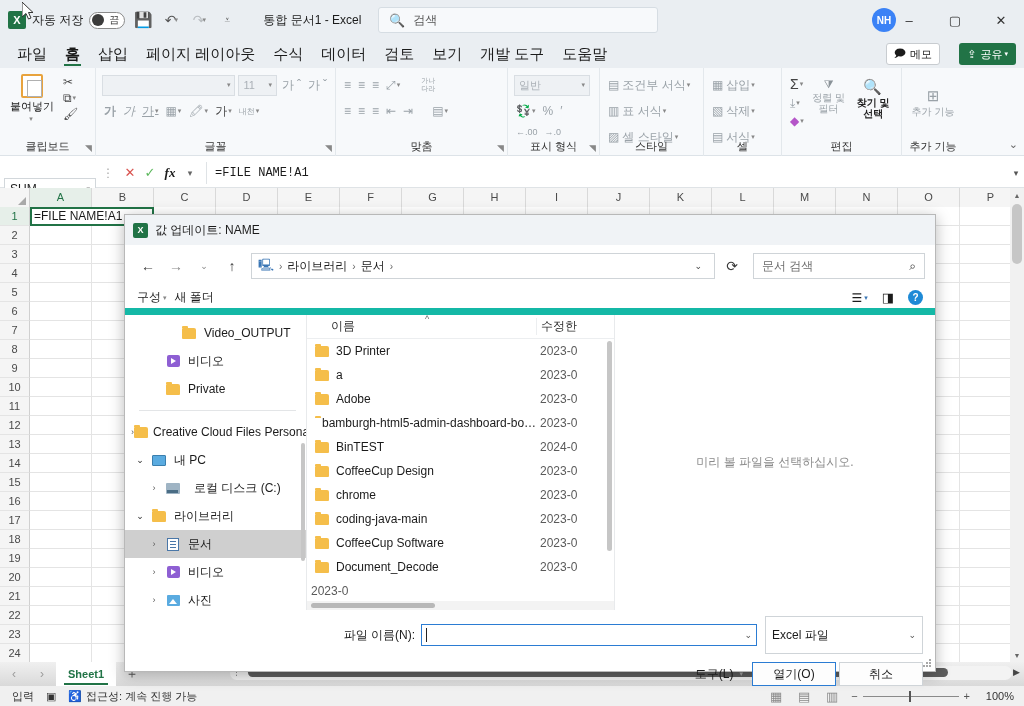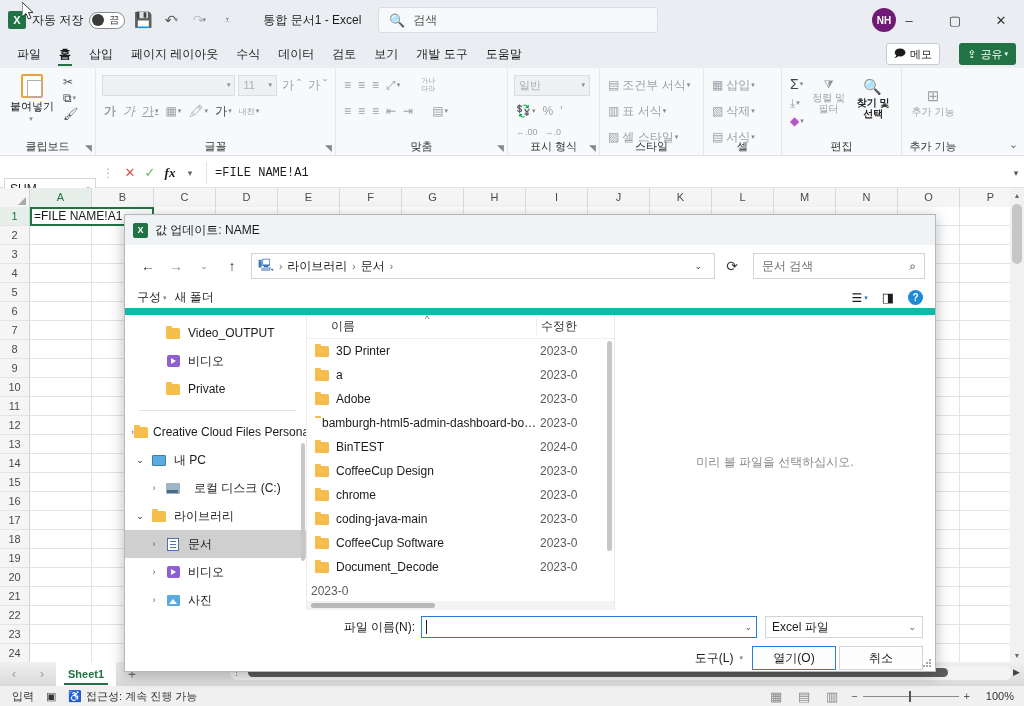--- a/index.html
+++ b/index.html
@@ -58,38 +58,38 @@
   .searchbox {
     position: absolute; left: 378px; top: 7px; width: 280px; height: 26px;
     background: #f7f9fb; border: 1px solid #d6dde3; border-radius: 3px;
     display: flex; align-items: center; padding-left: 10px;
     color: #555; font-size: 12px;
   }
   .search-gl { margin-right: 8px; font-size: 13px; color: #444; }
   .avatar {
     position: absolute; right: 128px; top: 8px;
     width: 24px; height: 24px; border-radius: 50%;
-    background: #701a75; color: #fff; font-size: 10px; font-weight: bold;
+    background: #3b82f6; color: #fff; font-size: 10px; font-weight: bold;
     display: flex; align-items: center; justify-content: center;
   }
   .wbtn {
     position: absolute; top: 0; width: 46px; height: 40px;
     display: flex; align-items: center; justify-content: center;
     font-size: 13px; color: #333;
   }
   .wbtn.min { right: 92px; } .wbtn.max { right: 46px; } .wbtn.close { right: 0; }
 
   
   .tabstrip {
     position: absolute; top: 40px; left: 0; width: 1024px; height: 28px;
     background: #eaeef2; display: flex; align-items: center; padding-left: 8px;
   }
   .tab {
     padding: 0 9px; height: 26px; line-height: 26px;
-    font-size: 12px; color: #1b1b1b; position: relative;
+    font-size: 15px; color: #1b1b1b; position: relative;
   }
   .tab.active { font-weight: bold; }
   .tab.active::after {
     content:''; position: absolute; left: 8px; right: 8px; bottom: 1px;
     height: 2px; background: #217346;
   }
   .memo-btn {
     position: absolute; right: 84px; top: 3px; height: 22px;
     border: 1px solid #c8ccd0; background: #fff; border-radius: 3px;
     display: flex; align-items: center; padding: 0 7px; font-size: 11px; gap: 4px;
@@ -435,21 +435,21 @@
   .dlg-footer { position: relative; height: 60px; }
   .fn-row { display: flex; align-items: center; padding: 6px 12px 0 0; }
   .fn-label { width: 296px; text-align: right; font-size: 12px; padding-right: 6px; }
   .fn-input {
     flex: 1; height: 22px; border: 1px solid #2b7cd3; background: #fff;
     display: flex; align-items: center; padding: 0 4px; position: relative;
   }
   .fn-caret { width: 1px; height: 14px; background: #222; }
   .fn-drop { margin-left: auto; color: #555; font-size: 9px; }
   .ftype {
-    width: 158px; height: 22px; border: 1px solid #cfd4d8; background: #fff;
+    width: 158px; height: 38px; border: 1px solid #cfd4d8; background: #fff;
     margin-left: 8px; display: flex; align-items: center; padding: 0 6px;
     font-size: 12px;
   }
   .ftype-drop { margin-left: auto; color: #555; font-size: 9px; }
   .btn-row { display: flex; align-items: center; justify-content: flex-end; padding: 8px 12px 0 0; gap: 3px; }
   .tools-btn { display: flex; align-items: center; gap: 8px; font-size: 12px; padding: 0 6px; }
   .btn {
     width: 84px; height: 24px; border: 1px solid #cfd4d8; background: #fdfdfd;
     display: flex; align-items: center; justify-content: center; font-size: 12px;
   }
@@ -1257,21 +1257,21 @@
         <span class="cmd">☰<span class="caret-sm" style="color:#3a76b5">▾</span></span>
         <span style="font-size:13px">◨</span>
         <span class="help-ico">?</span>
       </div>
     </div>
 
     <div class="dlg-body">
 
       <div class="navpane" id="navpane">
         <div class="navpane-scroll"></div>
-      <div class="treeitem" style="padding-left: 20px;">
+      <div class="treeitem" style="padding-left: 36px;">
             <span class="chev none">›</span>
             <span class="tico">
               <span class="folder-ico"></span>
             </span>
             <span style="margin-left: 5px;">Video_OUTPUT</span>
           </div>
           <div class="treeitem" style="padding-left: 20px;">
             <span class="chev none">›</span>
             <span class="tico">
               <span class="video-ico"></span>

